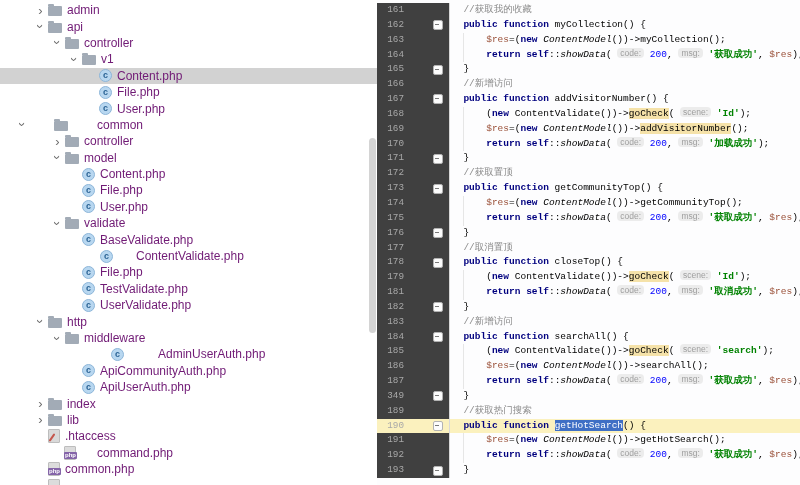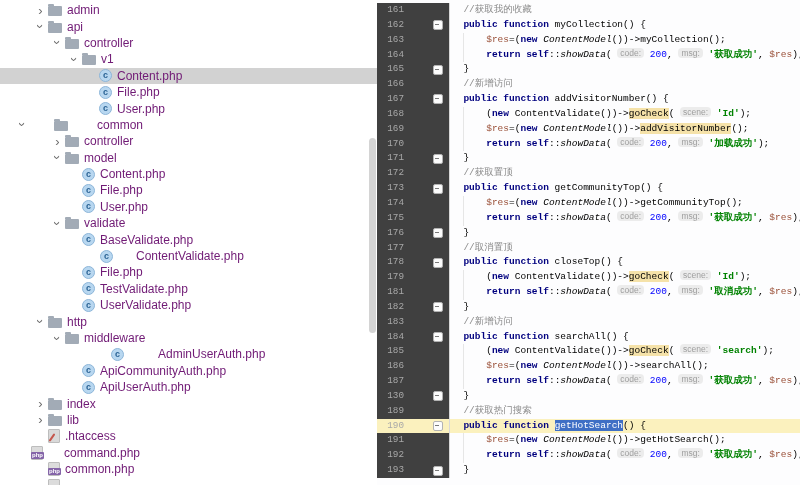--- a/index.html
+++ b/index.html
@@ -187,21 +187,21 @@
       <div class="trow" style="padding-left: 33px;">
         <span class="chev closed"></span>
         <span class="ico folder"></span>
         <span class="tlabel">lib</span>
       </div>
       <div class="trow" style="padding-left: 33px;">
         <span class="chev"></span>
         <span class="ico hta"></span>
         <span class="tlabel">.htaccess</span>
       </div>
-      <div class="trow" style=" gap: 16px;">
+      <div class="trow" style="padding-left: 33px; gap: 16px;">
         <span class="chev"></span>
         <span class="ico phpf"></span>
         <span class="tlabel">command.php</span>
       </div>
       <div class="trow" style="padding-left: 33px;">
         <span class="chev"></span>
         <span class="ico phpf"></span>
         <span class="tlabel">common.php</span>
       </div>
       <div class="trow" style="padding-left: 33px;">
@@ -234,20 +234,20 @@
       <div class="crow"><span class="gut"><span class="lnum">177</span></span><span class="codeln"><span class="tk c">  //取消置顶</span></span></div>
       <div class="crow"><span class="gut"><span class="lnum">178</span><span class="fold"></span></span><span class="codeln"><span class="tk p">  </span><span class="tk k">public function</span><span class="tk p"> closeTop() {</span></span></div>
       <div class="crow"><span class="gut"><span class="lnum">179</span></span><span class="codeln g"><span class="tk p">      (</span><span class="tk k">new</span><span class="tk p"> ContentValidate())-&gt;</span><span class="tk w">goCheck</span><span class="tk p">( </span><span class="tk h">scene:</span><span class="tk p"> </span><span class="tk s">'Id'</span><span class="tk p">);</span></span></div>
       <div class="crow"><span class="gut"><span class="lnum">181</span></span><span class="codeln g"><span class="tk p">      </span><span class="tk k">return self</span><span class="tk p">::</span><span class="tk m">showData</span><span class="tk p">( </span><span class="tk h">code:</span><span class="tk p"> </span><span class="tk n">200</span><span class="tk p">, </span><span class="tk h">msg:</span><span class="tk p"> </span><span class="tk s">'取消成功'</span><span class="tk p">, </span><span class="tk v">$res</span><span class="tk p">);</span></span></div>
       <div class="crow"><span class="gut"><span class="lnum">182</span><span class="fold"></span></span><span class="codeln"><span class="tk p">  }</span></span></div>
       <div class="crow"><span class="gut"><span class="lnum">183</span></span><span class="codeln"><span class="tk c">  //新增访问</span></span></div>
       <div class="crow"><span class="gut"><span class="lnum">184</span><span class="fold"></span></span><span class="codeln"><span class="tk p">  </span><span class="tk k">public function</span><span class="tk p"> searchAll() {</span></span></div>
       <div class="crow"><span class="gut"><span class="lnum">185</span></span><span class="codeln g"><span class="tk p">      (</span><span class="tk k">new</span><span class="tk p"> ContentValidate())-&gt;</span><span class="tk w">goCheck</span><span class="tk p">( </span><span class="tk h">scene:</span><span class="tk p"> </span><span class="tk s">'search'</span><span class="tk p">);</span></span></div>
       <div class="crow"><span class="gut"><span class="lnum">186</span></span><span class="codeln g"><span class="tk p">      </span><span class="tk v">$res</span><span class="tk p">=(</span><span class="tk k">new</span><span class="tk p"> </span><span class="tk m">ContentModel</span><span class="tk p">())-&gt;searchAll();</span></span></div>
       <div class="crow"><span class="gut"><span class="lnum">187</span></span><span class="codeln g"><span class="tk p">      </span><span class="tk k">return self</span><span class="tk p">::</span><span class="tk m">showData</span><span class="tk p">( </span><span class="tk h">code:</span><span class="tk p"> </span><span class="tk n">200</span><span class="tk p">, </span><span class="tk h">msg:</span><span class="tk p"> </span><span class="tk s">'获取成功'</span><span class="tk p">, </span><span class="tk v">$res</span><span class="tk p">);</span></span></div>
-      <div class="crow"><span class="gut"><span class="lnum">130</span><span class="fold"></span></span><span class="codeln"><span class="tk p">  }</span></span></div>
+      <div class="crow"><span class="gut"><span class="lnum">349</span><span class="fold"></span></span><span class="codeln"><span class="tk p">  }</span></span></div>
       <div class="crow"><span class="gut"><span class="lnum">189</span></span><span class="codeln"><span class="tk c">  //获取热门搜索</span></span></div>
       <div class="crow caret"><span class="gut"><span class="lnum">190</span><span class="fold"></span></span><span class="codeln"><span class="tk p">  </span><span class="tk k">public function</span><span class="tk p"> </span><span class="tk q">getHotSearch</span><span class="tk p">() {</span></span></div>
       <div class="crow"><span class="gut"><span class="lnum">191</span></span><span class="codeln g"><span class="tk p">      </span><span class="tk v">$res</span><span class="tk p">=(</span><span class="tk k">new</span><span class="tk p"> </span><span class="tk m">ContentModel</span><span class="tk p">())-&gt;getHotSearch();</span></span></div>
       <div class="crow"><span class="gut"><span class="lnum">192</span></span><span class="codeln g"><span class="tk p">      </span><span class="tk k">return self</span><span class="tk p">::</span><span class="tk m">showData</span><span class="tk p">( </span><span class="tk h">code:</span><span class="tk p"> </span><span class="tk n">200</span><span class="tk p">, </span><span class="tk h">msg:</span><span class="tk p"> </span><span class="tk s">'获取成功'</span><span class="tk p">, </span><span class="tk v">$res</span><span class="tk p">);</span></span></div>
       <div class="crow"><span class="gut"><span class="lnum">193</span><span class="fold"></span></span><span class="codeln"><span class="tk p">  }</span></span></div>
     </div>
 </div>
 
 </body></html>

